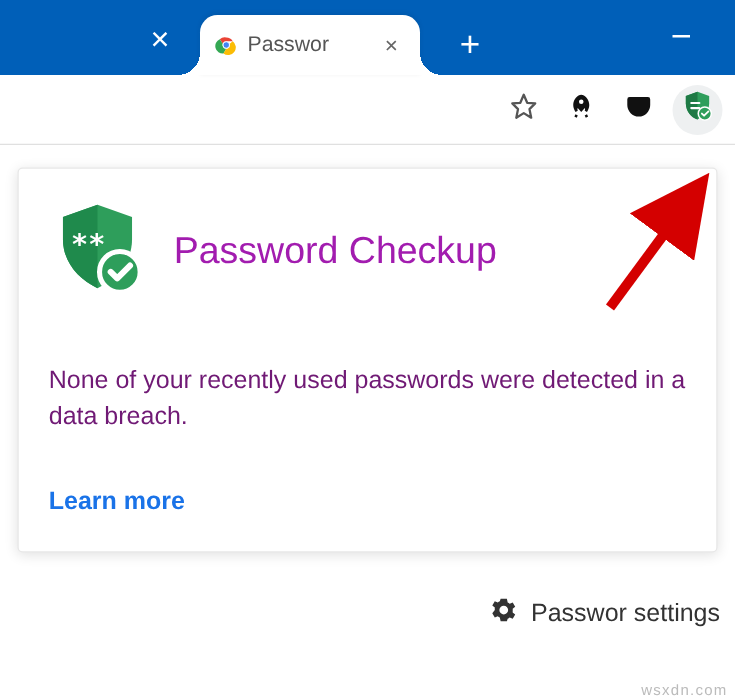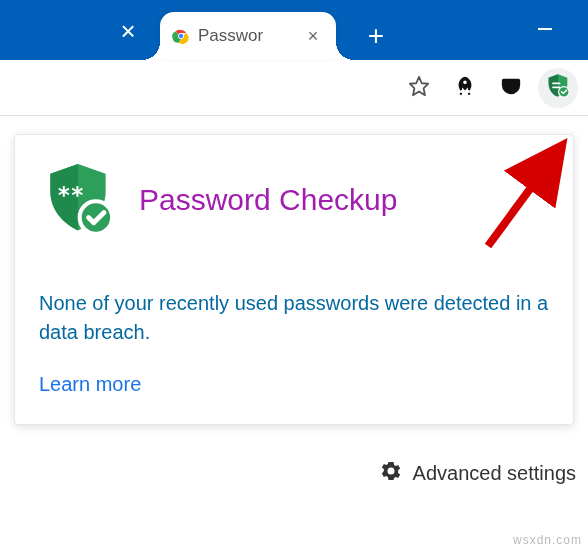--- a/index.html
+++ b/index.html
@@ -69,36 +69,36 @@
     flex:1; background:#fff; position:relative; padding:18px 8px 0 14px;
   }
   .popup-card {
     width:560px; background:#fff; border:1px solid #e7e7e7; border-radius:4px;
     box-shadow: 0 2px 10px rgba(0,0,0,0.12);
     padding: 24px 24px 28px 24px;
     position:relative;
   }
   .popup-header { display:flex; align-items:center; gap:22px; margin-bottom:48px; }
   .popup-title { font-size:30px; color:#a21caf; font-weight:400; }
-  .popup-body { font-size:20px; color:#0369a1; line-height:1.45; margin-bottom:26px; }
-  .learn-link { font-size:20px; color:#1a73e8; cursor:pointer; }
+  .popup-body { font-size:20px; color:#701a75; line-height:1.45; margin-bottom:42px; }
+  .learn-link { font-size:20px; color:#1a73e8; cursor:pointer;font-weight:bold; }
   .popup-footer {
     display:flex; align-items:center; justify-content:flex-end; gap:10px;
     margin-top:34px; padding-right:4px;
   }
   .adv-link { font-size:20px; color:#333; cursor:pointer; display:flex; align-items:center; gap:10px;}
   .gear svg { width:24px; height:24px; }
 
   
   .arrow-ann {
     position:absolute; right:10px; top:20px; width:110px; height:120px; pointer-events:none;
   }
 
   
-  .wm { position:absolute; right:6px; bottom:12px; font-size:12px; color:#bbb; letter-spacing:1px;}
+  .wm { position:absolute; right:6px; bottom:0; font-size:12px; color:#bbb; letter-spacing:1px;}
 </style>
 </head>
 <body>
 
 <div class="window">
 
   <div class="titlebar">
     <div class="tab-close-prev">
       <span>×</span>
     </div>
@@ -183,21 +183,21 @@
       <div class="learn-link">Learn more</div>
     </div>
 
     <div class="popup-footer">
       <div class="adv-link">
         <span class="gear">
           <svg viewBox="0 0 24 24" fill="#333">
               <path d="M19.14 12.94a7.14 7.14 0 000-1.88l2.03-1.58-2-3.46-2.39.96a7.03 7.03 0 00-1.63-.94L14.5 3h-5l-.65 2.04c-.58.24-1.12.55-1.63.94l-2.39-.96-2 3.46 2.03 1.58a7.14 7.14 0 000 1.88L2.83 14.5l2 3.46 2.39-.96c.5.39 1.05.7 1.63.94L9.5 21h5l.65-2.04c.58-.24 1.12-.55 1.63-.94l2.39.96 2-3.46-2.03-1.58zM12 15.5A3.5 3.5 0 1112 8.5a3.5 3.5 0 010 7z"></path>
             </svg>
         </span>
-        <span>Advanced settings</span>
+        <span>Passwor settings</span>
       </div>
     </div>
 
     <svg class="arrow-ann" viewBox="0 0 110 120">
       <defs>
         <marker id="ah" markerWidth="8" markerHeight="8" refX="6" refY="4" orient="auto">
           <path d="M0 0L8 4L0 8z" fill="#d40000"></path>
         </marker>
       </defs>
       <path d="M20 110 L90 15" stroke="#d40000" stroke-width="8" fill="none" marker-end="url(#ah)"></path>

